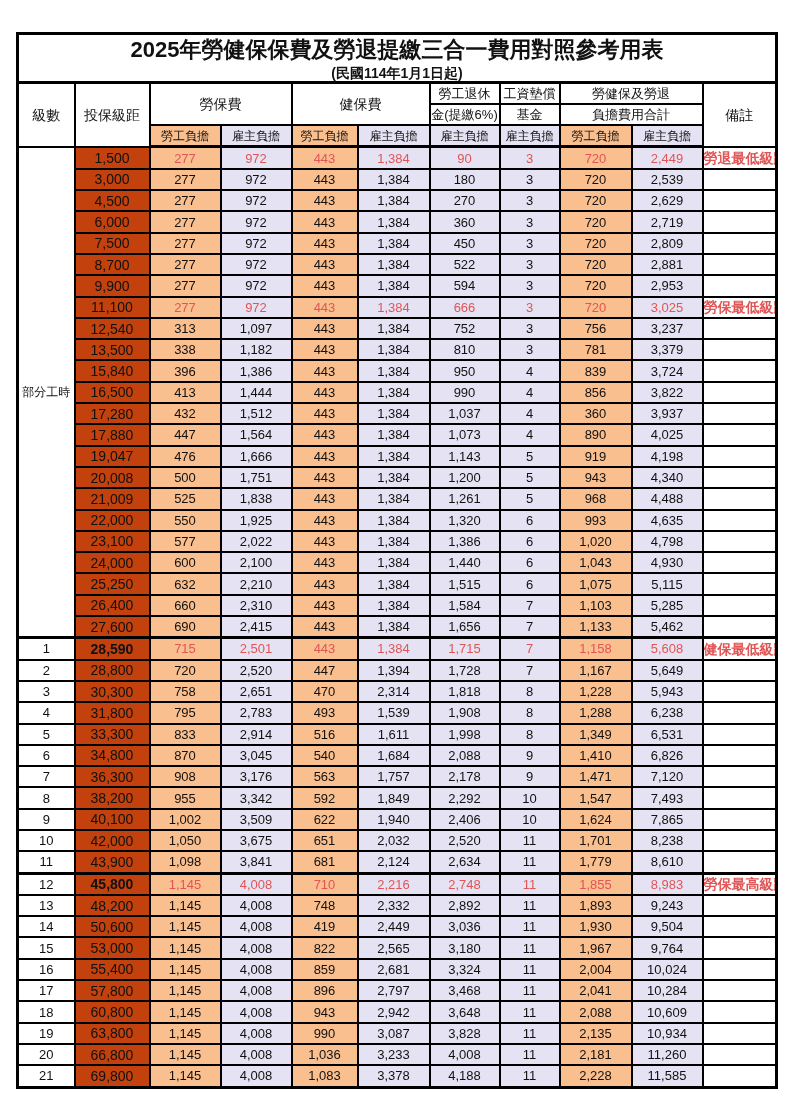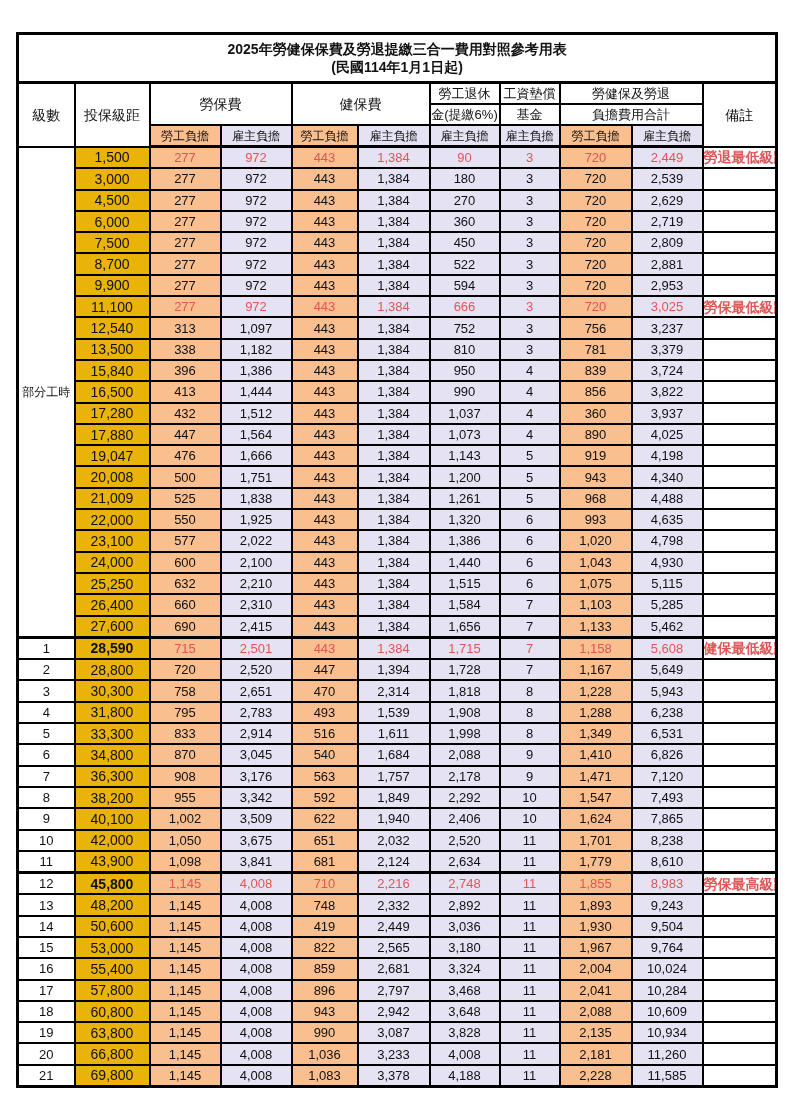--- a/index.html
+++ b/index.html
@@ -27,35 +27,35 @@
     border:2px solid #000;
     padding:0;
     text-align:center;
     vertical-align:middle;
     white-space:nowrap;
     overflow:hidden;
     font-weight:normal;
   }
   
   .title-cell{height:46px;border-bottom:3px solid #000 !important;}
-  .title-line{font-size:14px;font-weight:bold;line-height:1.35;}
+  .title-line{font-size:22px;font-weight:bold;line-height:1.35;}
   .subtitle-line{font-size:14px;font-weight:bold;line-height:1.2;text-align:center;}
   
   tr.h1 th,tr.h2 th{height:19px;font-size:13px;line-height:1;}
   tr.h1 th.tall{font-size:14px;}
   tr.h3 th{height:19px;font-size:12px;line-height:1;}
   tr.h3 th{border-bottom:3px solid #000;}
   
   .emp{background:var(--emp-bg);}
   .er{background:var(--er-bg);}
   
   tbody td{height:19.3px;font-size:13px;line-height:1;}
   td.level-cell{font-size:13px;background:#fff;margin-top:7px;}
   td.section-label{font-size:12px;}
-  td.bracket-cell{font-size:14px;background:#eab308;}
+  td.bracket-cell{font-size:14px;background:#c2410c;}
   td.bracket-cell.bold{font-weight:bold;}
   td.remark-cell{font-size:14px;font-weight:bold;background:#fff;color:var(--hl);}
   tr.hl td.fee-cell{color:var(--hl);}
   tr.thick-top td{border-top:3px solid #000;}
 </style>
 </head>
 <body>
 
 <div class="page-wrap">
   <table class="premium">

